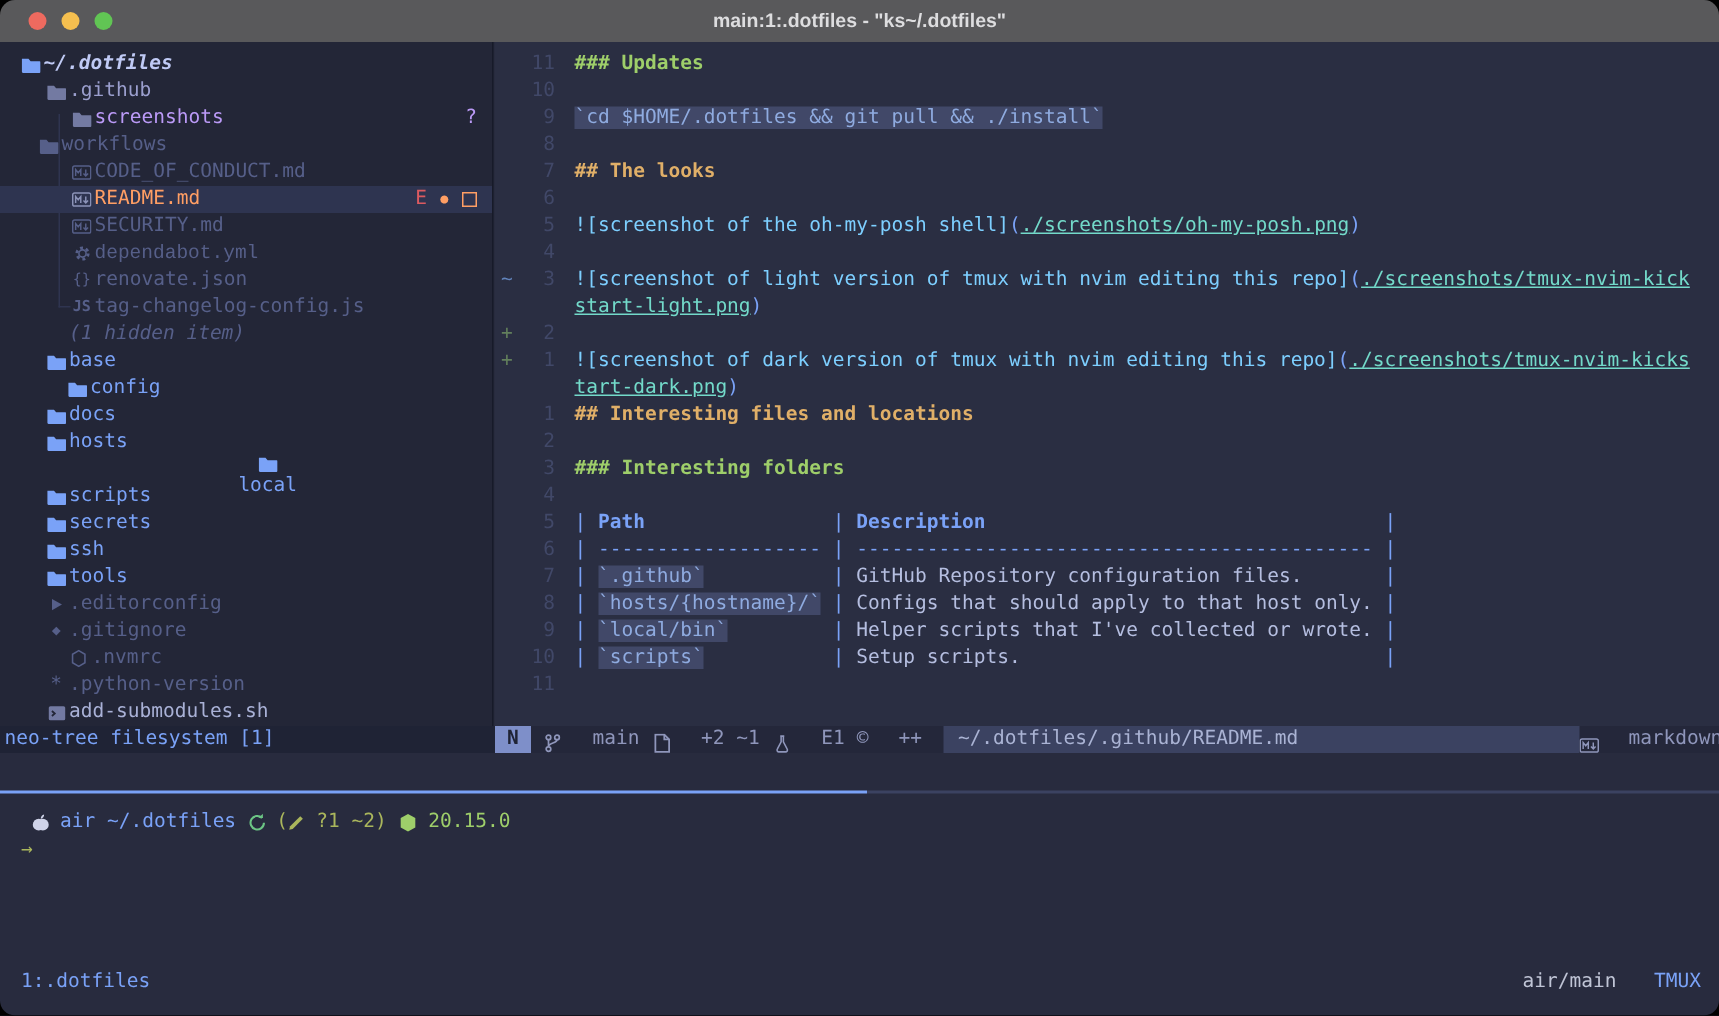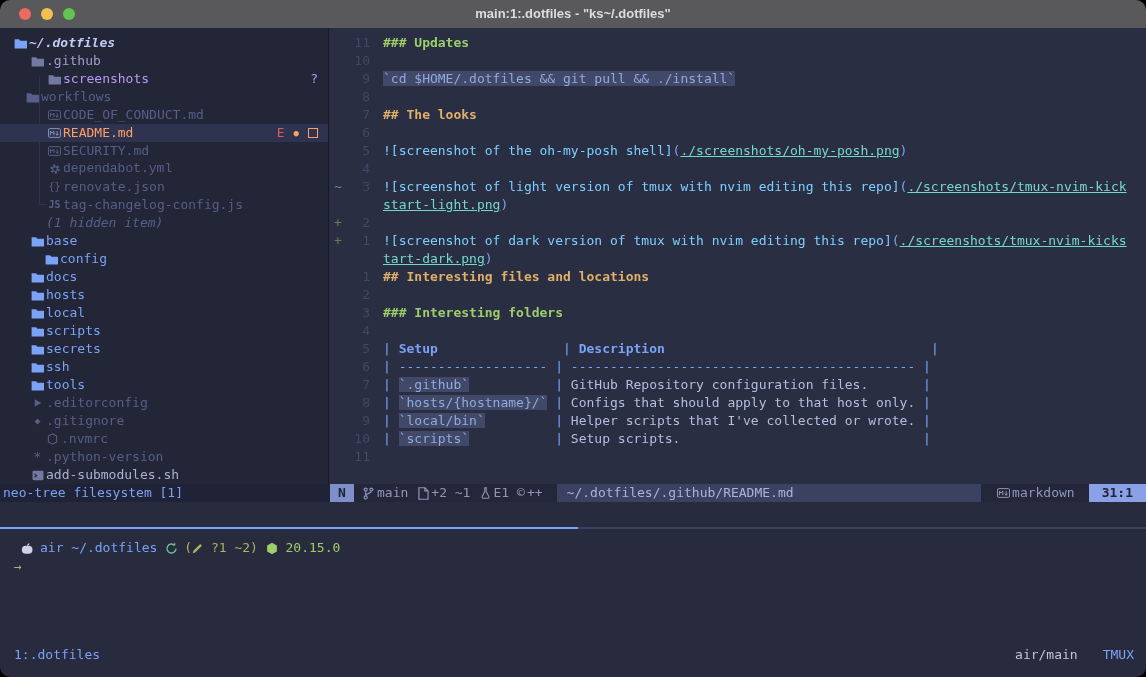--- a/index.html
+++ b/index.html
@@ -36,21 +36,21 @@
   .etext{white-space:pre;}
   .s-h3{color:#9ece6a;font-weight:bold;} .s-h2{color:#e0af68;font-weight:bold;}
   .s-code{background:#414868;color:#8fabe0;}
   .s-lbl{color:#7dcfff;} .s-par{color:#7aa2f7;}
   .s-url{color:#73daca;text-decoration:underline;}
   .s-th{color:#7aa2f7;font-weight:bold;} .s-tb{color:#7aa2f7;} .s-tx{color:#b5bee0;}
   .s-cur{background:#9aa5ce;color:#9aa5ce;}
   
   .statusline{position:absolute;left:330px;top:456px;right:0;height:18px;background:#24273a;display:flex;align-items:center;color:#8f96bb;}
   .sl-mode{width:24px;height:18px;background:#7e8fc9;color:#1f2335;font-weight:bold;text-align:center;flex:none;}
-  .sl-grp{display:flex;align-items:center;gap:2px;flex:none;}
+  .sl-grp{display:flex;align-items:flex-end;gap:20px;flex:none;}
   .sl-pill{flex:none;width:424px;height:18px;background:#3b4261;color:#aab3d4;padding-left:10px;box-sizing:border-box;margin-left:14px;}
   .sl-pos{height:18px;background:#8aa1e8;color:#1f2335;font-weight:bold;padding:0 13px;flex:none;}
   .sl-spacer{flex:1;}
   
   .pane-border-bright{position:absolute;left:0;top:499px;width:578px;height:2px;background:#7aa2f7;}
   .pane-border-dim{position:absolute;left:578px;top:499px;right:0;height:2px;background:#3b4261;}
   .prompt{position:absolute;left:21px;top:511px;height:18px;display:flex;align-items:center;white-space:pre;}
   .arrowline{position:absolute;left:14px;top:530px;height:18px;color:#aab65c;}
   .t-blue{color:#7aa2f7;} .t-yg{color:#aab65c;} .t-green{color:#9ece6a;} .t-white{color:#cfd3e8;} .t-teal{color:#6cc585;}
   .tmuxbar{position:absolute;left:14px;right:12px;top:618px;height:18px;display:flex;align-items:center;}
@@ -114,21 +114,21 @@
             </svg></span><span class="c-blue">base</span></div>
         <div class="srow" style="padding-left: 43px;"><span class="icon" style="color: rgb(122, 162, 247);"><svg width="13" height="11" viewBox="0 0 16 14">
               <path fill="currentColor" d="M0.5 1.5h5.6l1.8 2h7.6a.9.9 0 0 1 .9.9v8.2a.9.9 0 0 1-.9.9H1.4a.9.9 0 0 1-.9-.9z"></path>
             </svg></span><span class="c-blue">config</span></div>
         <div class="srow" style="padding-left: 29px;"><span class="icon" style="color: rgb(122, 162, 247);"><svg width="13" height="11" viewBox="0 0 16 14">
               <path fill="currentColor" d="M0.5 1.5h5.6l1.8 2h7.6a.9.9 0 0 1 .9.9v8.2a.9.9 0 0 1-.9.9H1.4a.9.9 0 0 1-.9-.9z"></path>
             </svg></span><span class="c-blue">docs</span></div>
         <div class="srow" style="padding-left: 29px;"><span class="icon" style="color: rgb(122, 162, 247);"><svg width="13" height="11" viewBox="0 0 16 14">
               <path fill="currentColor" d="M0.5 1.5h5.6l1.8 2h7.6a.9.9 0 0 1 .9.9v8.2a.9.9 0 0 1-.9.9H1.4a.9.9 0 0 1-.9-.9z"></path>
             </svg></span><span class="c-blue">hosts</span></div>
-        <div class="srow" style="padding-left: 29px;"><span class="icon" style="color: rgb(122, 162, 247);"><svg width="13" height="11" viewBox="0 0 16 14">
+        <div class="srow" style="padding-left: 29px; flex-direction: column;"><span class="icon" style="color: rgb(122, 162, 247);"><svg width="13" height="11" viewBox="0 0 16 14">
               <path fill="currentColor" d="M0.5 1.5h5.6l1.8 2h7.6a.9.9 0 0 1 .9.9v8.2a.9.9 0 0 1-.9.9H1.4a.9.9 0 0 1-.9-.9z"></path>
             </svg></span><span class="c-blue">local</span></div>
         <div class="srow" style="padding-left: 29px;"><span class="icon" style="color: rgb(122, 162, 247);"><svg width="13" height="11" viewBox="0 0 16 14">
               <path fill="currentColor" d="M0.5 1.5h5.6l1.8 2h7.6a.9.9 0 0 1 .9.9v8.2a.9.9 0 0 1-.9.9H1.4a.9.9 0 0 1-.9-.9z"></path>
             </svg></span><span class="c-blue">scripts</span></div>
         <div class="srow" style="padding-left: 29px;"><span class="icon" style="color: rgb(122, 162, 247);"><svg width="13" height="11" viewBox="0 0 16 14">
               <path fill="currentColor" d="M0.5 1.5h5.6l1.8 2h7.6a.9.9 0 0 1 .9.9v8.2a.9.9 0 0 1-.9.9H1.4a.9.9 0 0 1-.9-.9z"></path>
             </svg></span><span class="c-blue">secrets</span></div>
         <div class="srow" style="padding-left: 29px;"><span class="icon" style="color: rgb(122, 162, 247);"><svg width="13" height="11" viewBox="0 0 16 14">
               <path fill="currentColor" d="M0.5 1.5h5.6l1.8 2h7.6a.9.9 0 0 1 .9.9v8.2a.9.9 0 0 1-.9.9H1.4a.9.9 0 0 1-.9-.9z"></path>
@@ -164,21 +164,21 @@
         <div class="erow"><span class="sign"> </span><span class="num">4</span><span class="etext"></span></div>
         <div class="erow"><span class="sign sg-ch">~</span><span class="num">3</span><span class="etext"><span class="s-lbl">![screenshot of light version of tmux with nvim editing this repo]</span><span class="s-par">(</span><span class="s-url">./screenshots/tmux-nvim-kick</span></span></div>
         <div class="erow"><span class="sign"> </span><span class="num"></span><span class="etext"><span class="s-url">start-light.png</span><span class="s-par">)</span></span></div>
         <div class="erow"><span class="sign sg-add">+</span><span class="num">2</span><span class="etext"></span></div>
         <div class="erow"><span class="sign sg-add">+</span><span class="num">1</span><span class="etext"><span class="s-lbl">![screenshot of dark version of tmux with nvim editing this repo]</span><span class="s-par">(</span><span class="s-url">./screenshots/tmux-nvim-kicks</span></span></div>
         <div class="erow"><span class="sign"> </span><span class="num"></span><span class="etext"><span class="s-url">tart-dark.png</span><span class="s-par">)</span></span></div>
         <div class="erow"><span class="sign"> </span><span class="num">1</span><span class="etext"><span class="s-h2">## Interesting files and locations</span></span></div>
         <div class="erow"><span class="sign"> </span><span class="num">2</span><span class="etext"></span></div>
         <div class="erow"><span class="sign"> </span><span class="num">3</span><span class="etext"><span class="s-h3">### Interesting folders</span></span></div>
         <div class="erow"><span class="sign"> </span><span class="num">4</span><span class="etext"></span></div>
-        <div class="erow"><span class="sign"> </span><span class="num">5</span><span class="etext"><span class="s-tb">| </span><span class="s-th">Setup</span><span class="s-tb">                | </span><span class="s-th">Description</span><span class="s-tb">                                  |</span></span></div>
+        <div class="erow"><span class="sign"> </span><span class="num">5</span><span class="etext"><span class="s-tb">| </span><span class="s-th">Path</span><span class="s-tb">                | </span><span class="s-th">Description</span><span class="s-tb">                                  |</span></span></div>
         <div class="erow"><span class="sign"> </span><span class="num">6</span><span class="etext"><span class="s-tb">| ------------------- | -------------------------------------------- |</span></span></div>
         <div class="erow"><span class="sign"> </span><span class="num">7</span><span class="etext"><span class="s-tb">| </span><span class="s-code">`.github`</span><span class="s-tb">           | </span><span class="s-tx">GitHub Repository configuration files.</span><span class="s-tb">       |</span></span></div>
         <div class="erow"><span class="sign"> </span><span class="num">8</span><span class="etext"><span class="s-tb">| </span><span class="s-code">`hosts/{hostname}/`</span><span class="s-tb"> | </span><span class="s-tx">Configs that should apply to that host only.</span><span class="s-tb"> |</span></span></div>
         <div class="erow"><span class="sign"> </span><span class="num">9</span><span class="etext"><span class="s-tb">| </span><span class="s-code">`local/bin`</span><span class="s-tb">         | </span><span class="s-tx">Helper scripts that I've collected or wrote.</span><span class="s-tb"> |</span></span></div>
         <div class="erow"><span class="sign"> </span><span class="num">10</span><span class="etext"><span class="s-tb">| </span><span class="s-code">`scripts`</span><span class="s-tb">           | </span><span class="s-tx">Setup scripts.</span><span class="s-tb">                               |</span></span></div>
         <div class="erow"><span class="sign"> </span><span class="num">11</span><span class="etext"></span></div>
       </div>
 
     <div class="statusline">
       <div class="sl-mode">N</div>

